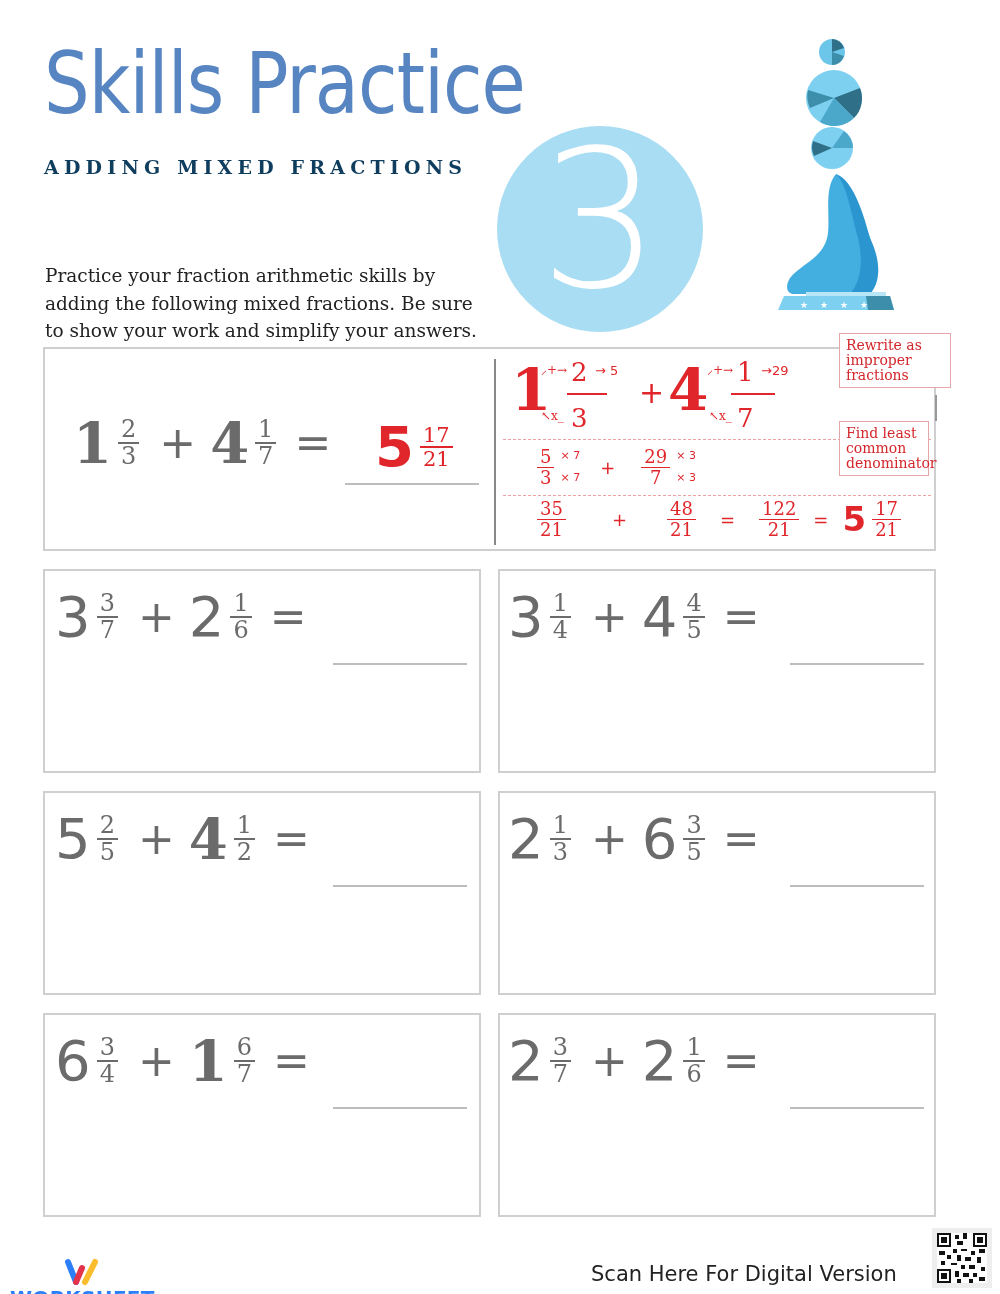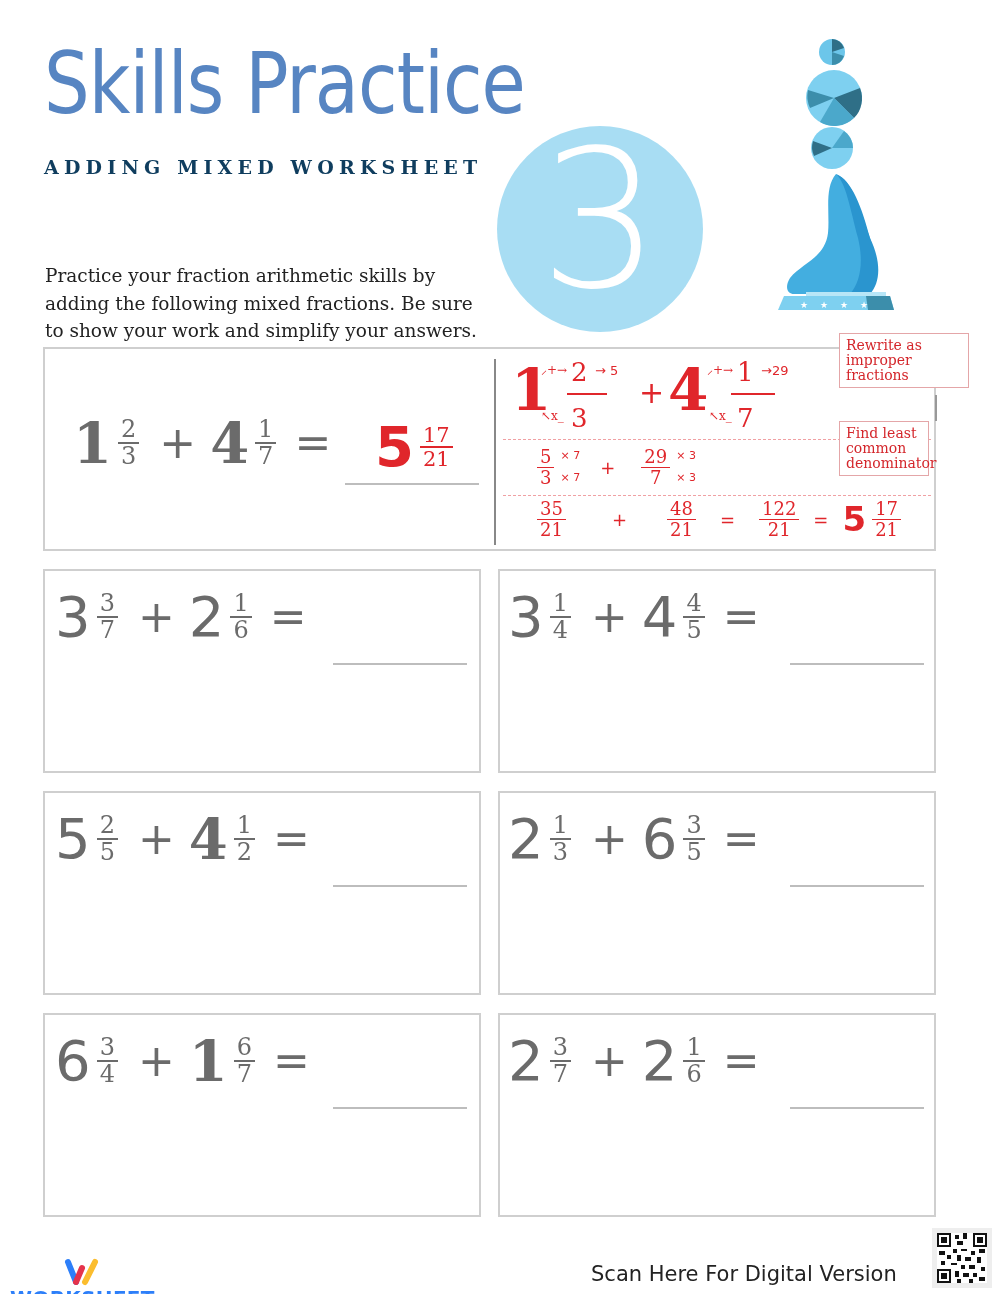--- a/index.html
+++ b/index.html
@@ -68,21 +68,21 @@
     .footer-logo { position: absolute; left: 10px; top: 1258px; display: flex; align-items: center; flex-direction: column; }
     .brand-w { color: #2d7ff9; font-family: "DejaVu Sans", sans-serif; font-weight: bold; font-size: 20px; letter-spacing: 0.3px; }
     .brand-z { color: #fbbd2e; font-family: "DejaVu Sans", sans-serif; font-weight: bold; font-size: 20px; margin-left: 3px; }
     .scan { position: absolute; left: 591px; top: 1262px; font-family: "DejaVu Sans", sans-serif; font-size: 21px; color: #222; }
     .qr { position: absolute; left: 932px; top: 1228px; width: 60px; height: 60px; background: #eee; padding: 5px; }
   </style>
 </head>
 <body>
 
 <div class="title"><span>Skills Practice</span></div>
-<div class="subtitle">ADDING MIXED WORKSHEET</div>
+<div class="subtitle">ADDING MIXED FRACTIONS</div>
 <div class="big-circle"></div>
 <div class="big-num">3</div>
 <p class="intro">Practice your fraction arithmetic skills by adding the following mixed fractions. Be sure to show your work and simplify your answers.</p>
 
 <svg class="seal" viewBox="0 0 130 272">
   <circle cx="62" cy="14" r="13" fill="#6cc6ea"></circle>
   <path d="M62 14 L62 1 A13 13 0 0 1 74 10 Z" fill="#2f6f87"></path>
   <path d="M62 14 L74 18 A13 13 0 0 1 62 27 Z" fill="#3c8eab"></path>
   <circle cx="64" cy="60" r="28" fill="#7ed0f0"></circle>
   <path d="M64 60 L90 50 A28 28 0 0 1 84 80 Z" fill="#2f6f87"></path>
@@ -188,21 +188,21 @@
     <span style="margin:0 14px; font-size:18px; font-family:'DejaVu Sans',sans-serif;">=</span>
     <span style="font-size:34px; font-family:'DejaVu Sans',sans-serif; font-weight:bold; margin-right:6px;">5</span>
     <span class="small-frac">
       <span class="num">17</span>
       <span>21</span>
     </span>
   </div>
 </div>
 
 <div style="position:absolute; left:935px; top:395px; width:2px; height:26px; background:#999;"></div>
-<div class="note" style="left:839px; top:333px; width:130px;">Rewrite as improper fractions</div>
+<div class="note" style="left:839px; top:333px; width:112px;">Rewrite as improper fractions</div>
 <div class="note" style="left:839px; top:421px; width:90px;">Find least common denominator</div>
 
 <div class="box prob p-left r1">
   <div class="expr" style="left:10px; top:18px;">
     <span class="whole sans">3</span>
     <span class="frac">
         <span class="num">3</span>
         <span class="den">7</span>
       </span>
     <span class="op">+</span>

